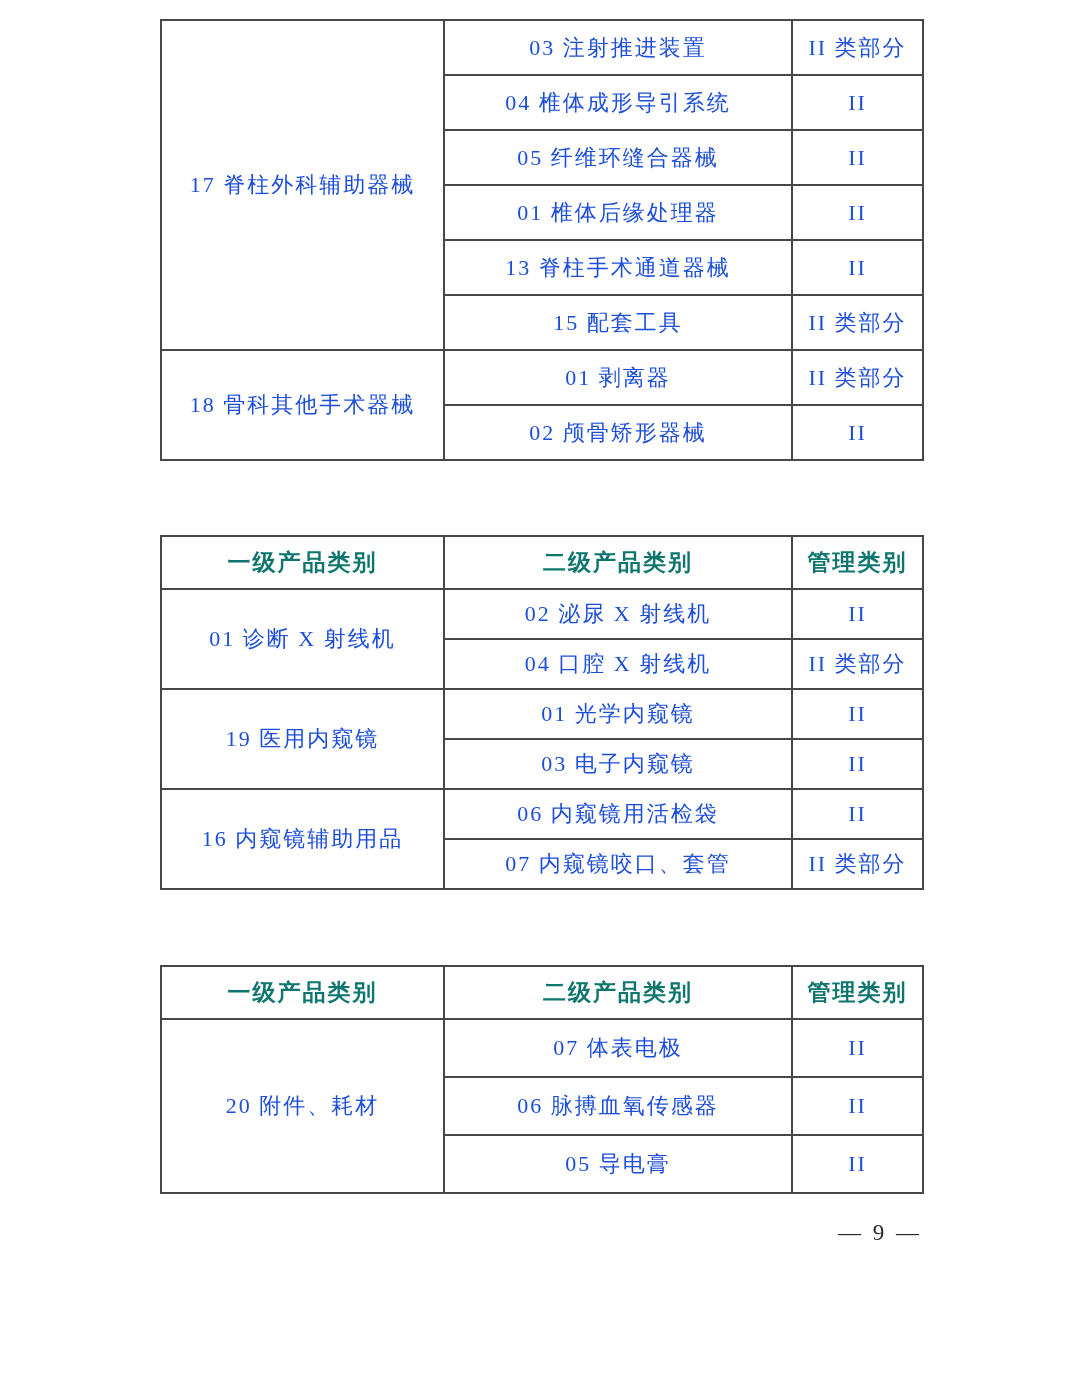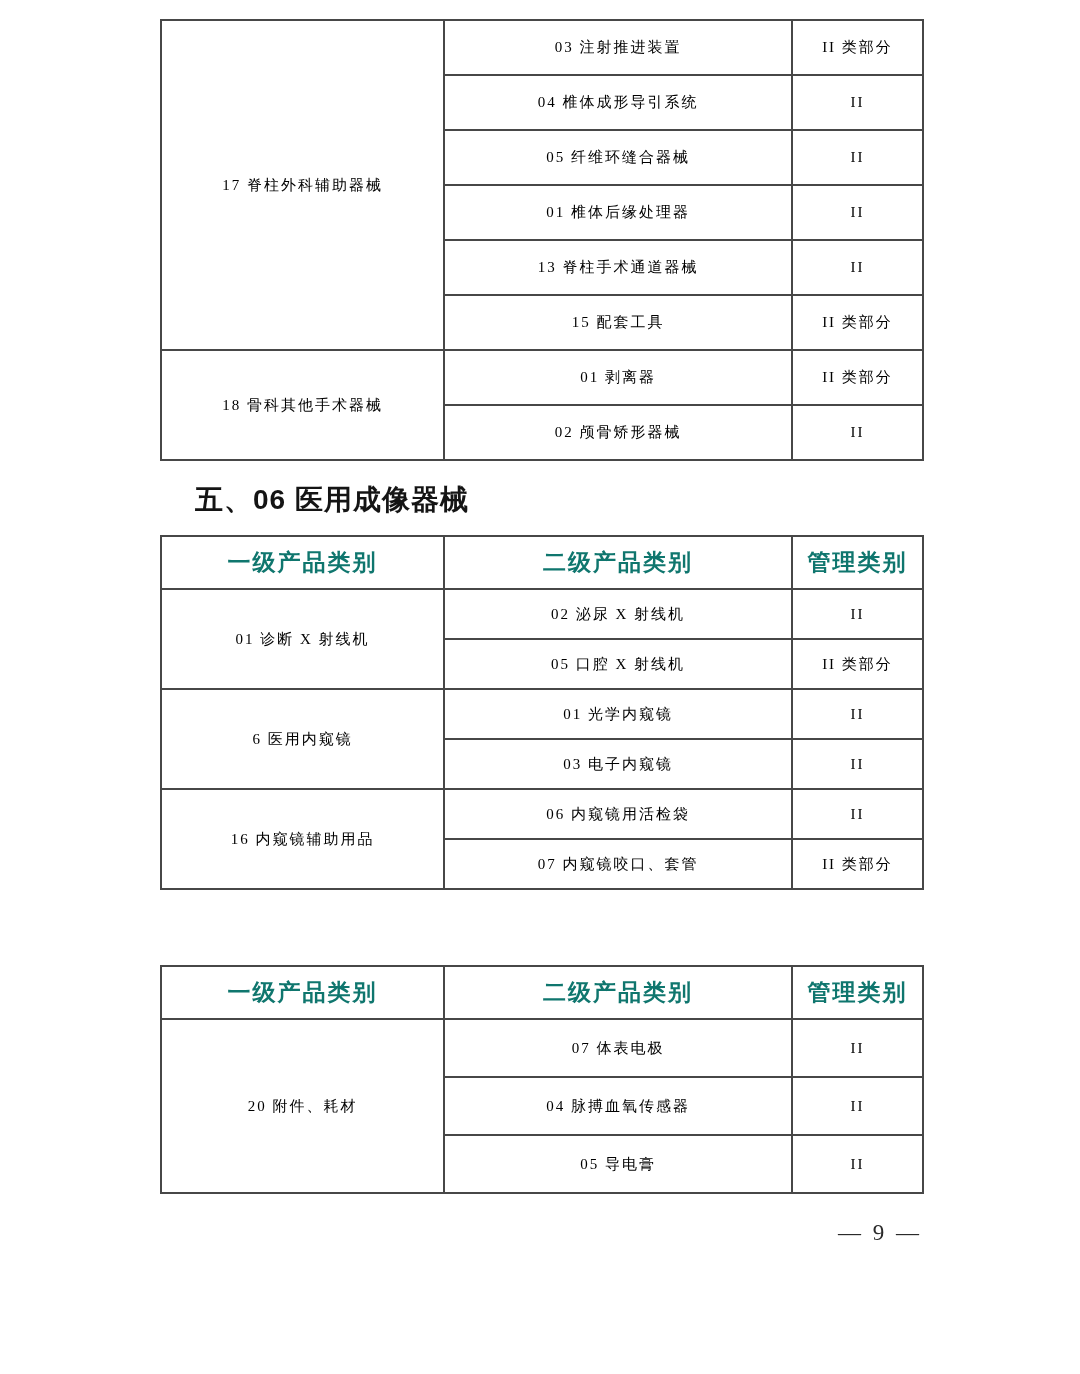--- a/index.html
+++ b/index.html
@@ -16,25 +16,25 @@
     position: absolute;
     left: 160px;
     width: 762px;
     border-collapse: collapse;
     table-layout: fixed;
   }
   .tbl td, .tbl th {
     border: 2px solid #474747;
     text-align: center;
     vertical-align: middle;
-    font-size: 15px;
+    font-size: 22px;
     letter-spacing: 2px;
     padding: 0;
     font-weight: normal;
-    color: #000000;
+    color: #1d4ed8;
   }
   #t1 { top: 19px; }
   #t1 td { height: 53px; }
   #t2 { top: 535px; }
   #t2 td { height: 48px; }
   #t3 { top: 965px; }
   #t3 td { height: 56px; }
   th.hdr {
     font-family: "Liberation Sans", "DejaVu Sans", sans-serif;
     font-weight: 700;
@@ -107,45 +107,44 @@
         <td>01 剥离器</td>
         <td>II 类部分</td>
       </tr>
       <tr>
         <td>02 颅骨矫形器械</td>
         <td>II</td>
       </tr>
     </tbody>
   </table>
 
-  <div class="section-heading" id="h5">五、06 医用成像器械</div>
 
   <table class="tbl" id="t2">
     <colgroup>
         <col style="width:283px">
         <col style="width:348px">
         <col style="width:131px">
       </colgroup>
     <tbody>
       <tr>
         <th class="hdr">一级产品类别</th>
         <th class="hdr">二级产品类别</th>
         <th class="hdr">管理类别</th>
       </tr>
       <tr>
         <td rowspan="2">01 诊断 X 射线机</td>
         <td>02 泌尿 X 射线机</td>
         <td>II</td>
       </tr>
       <tr>
-        <td>05 口腔 X 射线机</td>
+        <td>04 口腔 X 射线机</td>
         <td>II 类部分</td>
       </tr>
       <tr>
-        <td rowspan="2">6 医用内窥镜</td>
+        <td rowspan="2">19 医用内窥镜</td>
         <td>01 光学内窥镜</td>
         <td>II</td>
       </tr>
       <tr>
         <td>03 电子内窥镜</td>
         <td>II</td>
       </tr>
       <tr>
         <td rowspan="2">16 内窥镜辅助用品</td>
         <td>06 内窥镜用活检袋</td>
@@ -170,21 +169,21 @@
         <th class="hdr">一级产品类别</th>
         <th class="hdr">二级产品类别</th>
         <th class="hdr">管理类别</th>
       </tr>
       <tr>
         <td rowspan="3">20 附件、耗材</td>
         <td>07 体表电极</td>
         <td>II</td>
       </tr>
       <tr>
-        <td>04 脉搏血氧传感器</td>
+        <td>06 脉搏血氧传感器</td>
         <td>II</td>
       </tr>
       <tr>
         <td>05 导电膏</td>
         <td>II</td>
       </tr>
     </tbody>
   </table>
 
   <div class="page-number">— 9 —</div>

